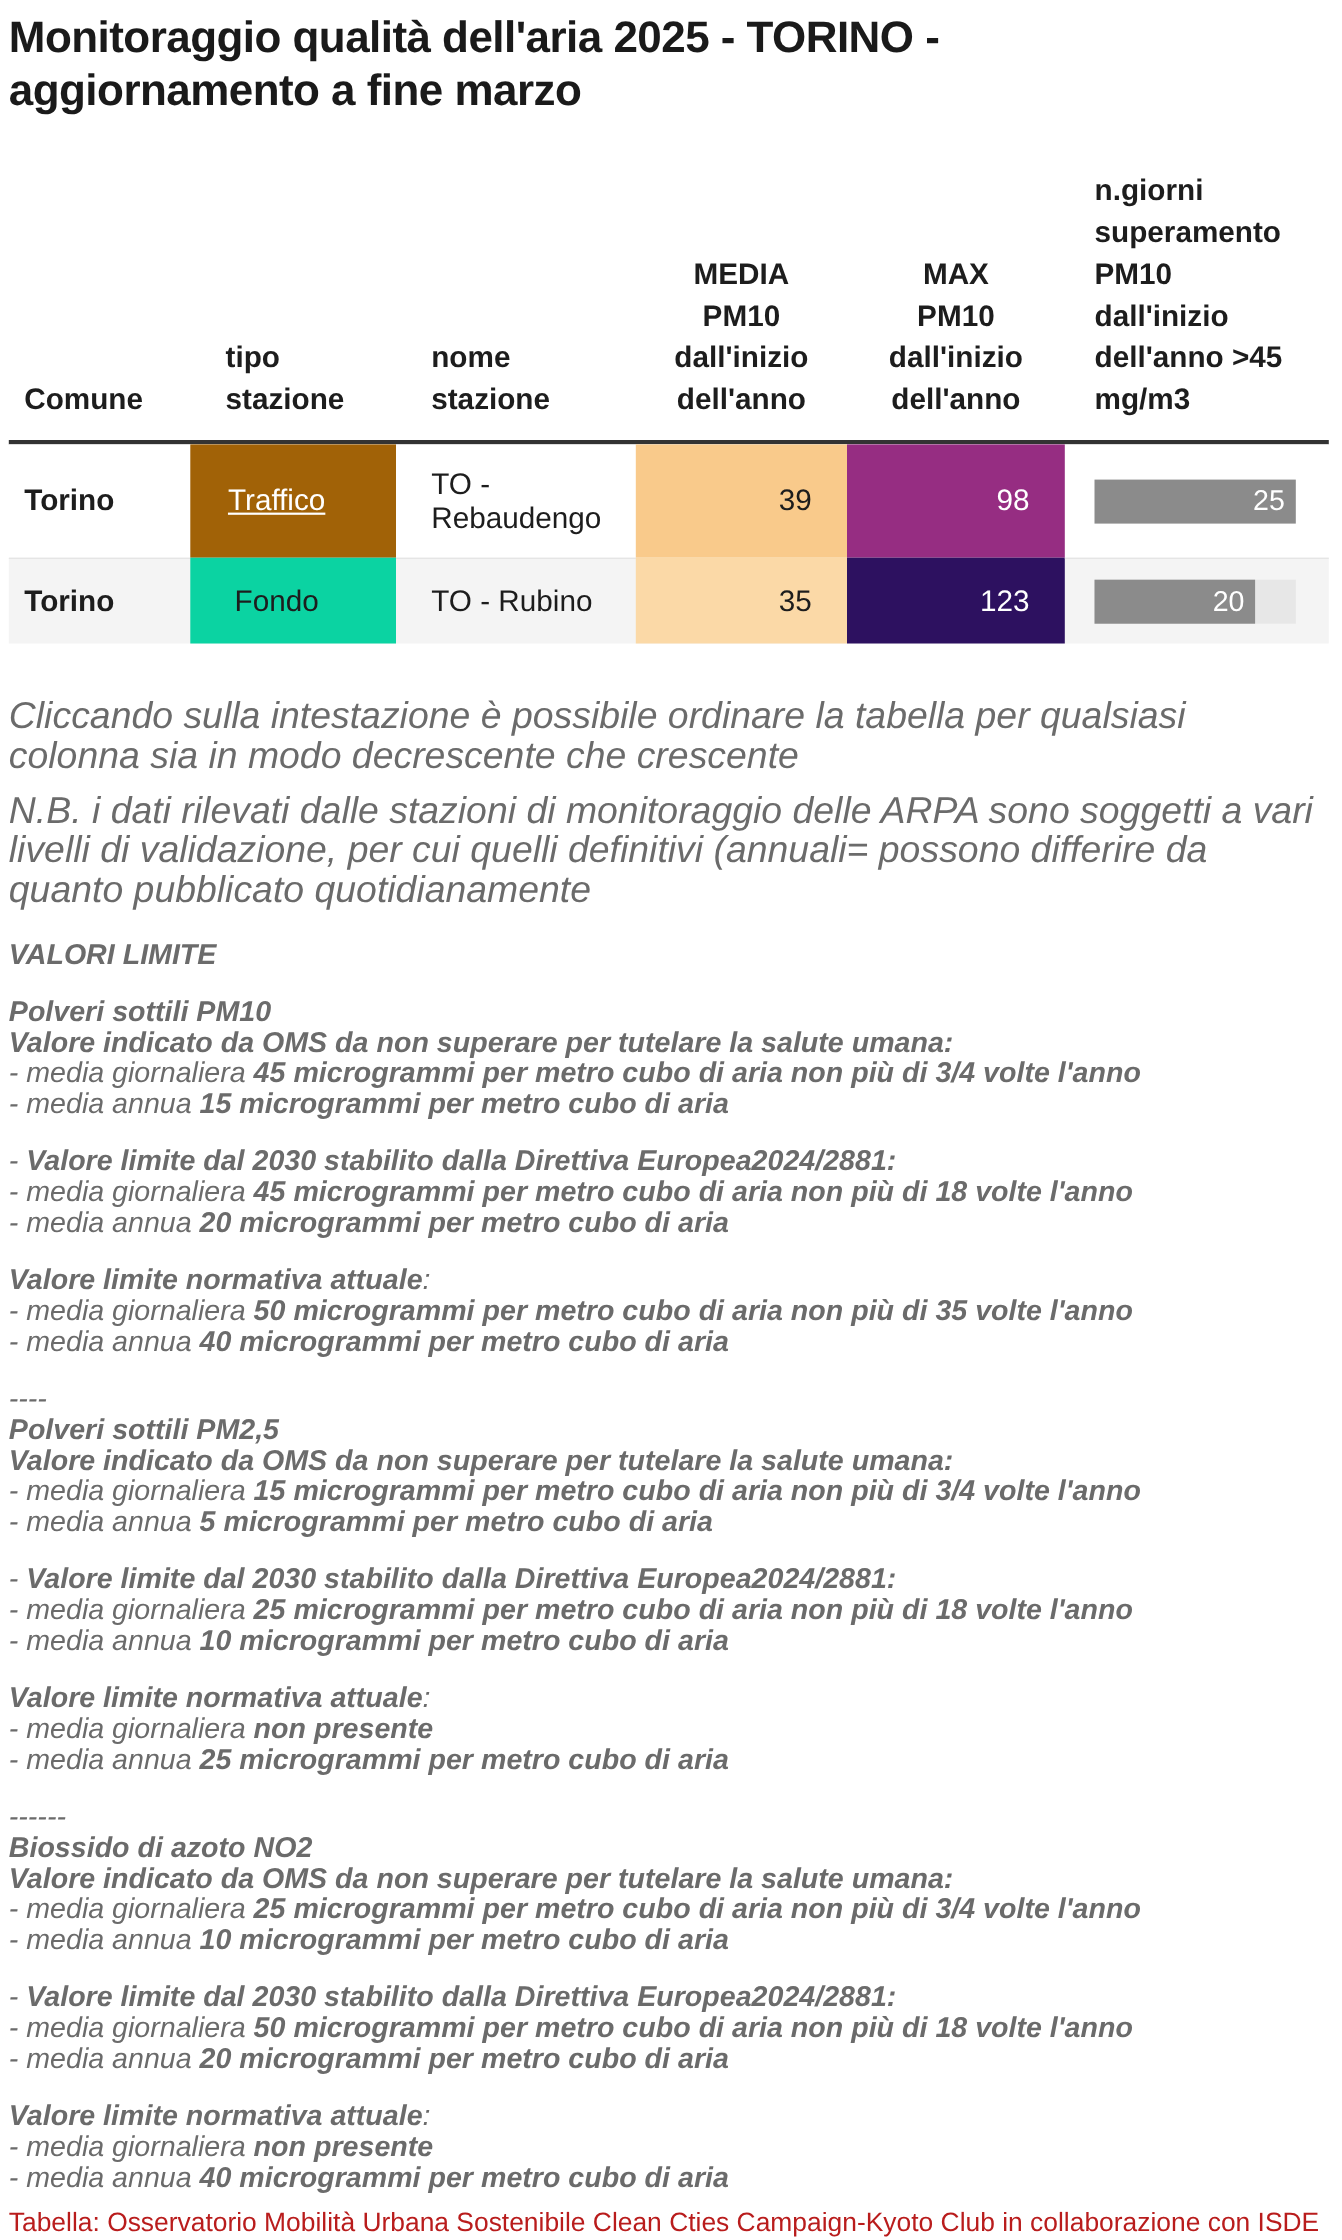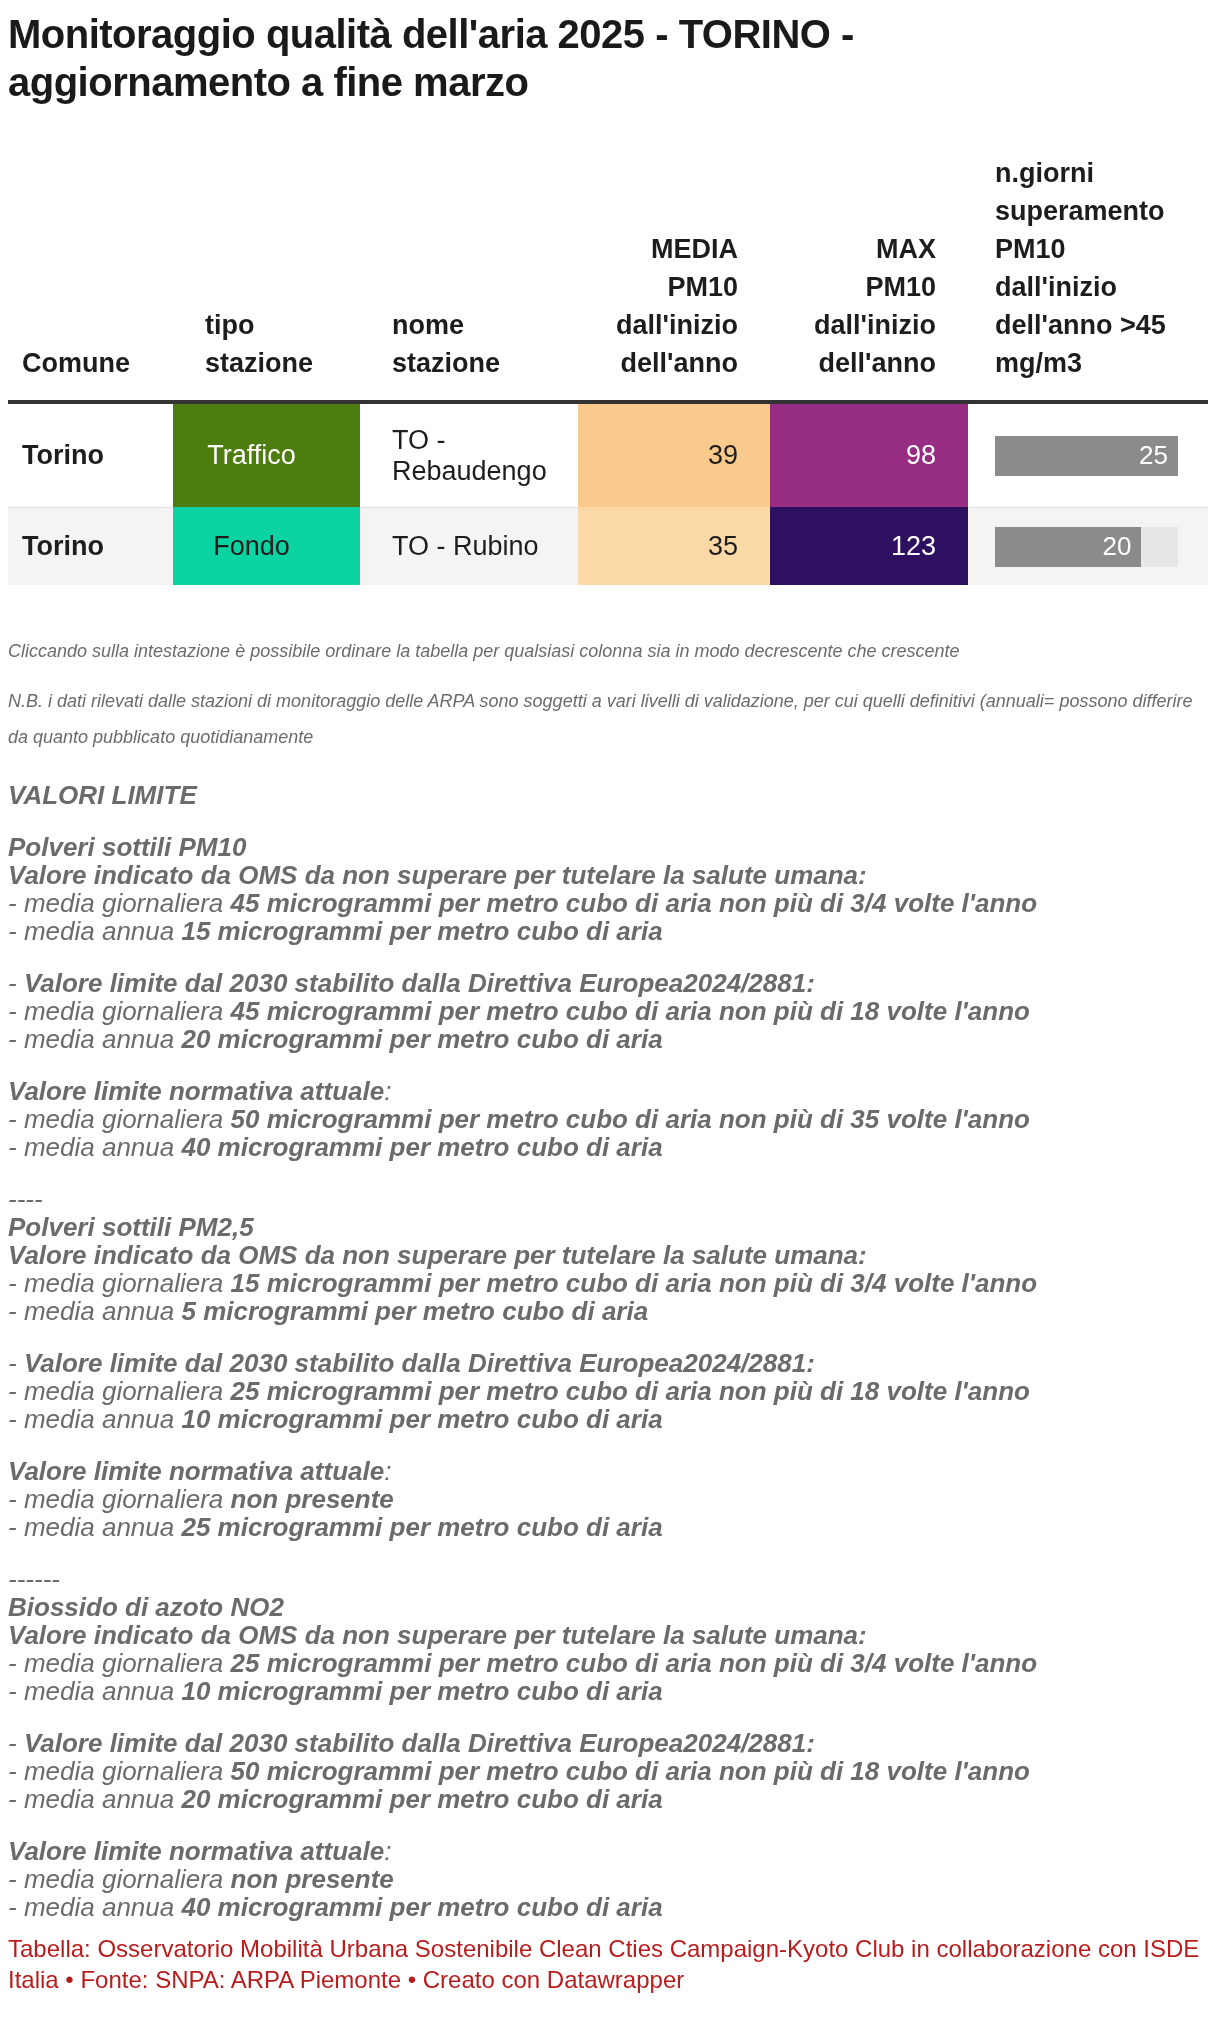--- a/index.html
+++ b/index.html
@@ -6,39 +6,39 @@
   html, body { background: #ffffff; }
   body { font-family: "Liberation Sans", sans-serif; color: #1d1d1d; }
   .page { width: 1208px; height: 2036px; overflow: hidden; padding: 10px 8px 0 8px; background: #fff; }
 
   .title { font-size: 40px; line-height: 48px; font-weight: 700; color: #1a1a1a; max-width: 990px; letter-spacing: -0.5px; }
 
   .table { margin-top: 48px; width: 1204px; }
   .thead, .trow { display: grid; grid-template-columns: 165px 187px 218px 192px 198px 244px; }
   .th { font-weight: 700; font-size: 27px; line-height: 38px; white-space: pre-line; align-self: end; padding: 0 32px 18px 32px; cursor: pointer; }
   .th.c1 { padding-left: 14px; }
-  .th.num { text-align: right; }
+  .th.num { text-align: center; }
   .th.c6 { padding-left: 27px; padding-right: 20px; }
   .rule { height: 4px; background: #333333; width: 1204px; }
 
   .trow { align-items: stretch; }
   .row1 { height: 103px; background: #ffffff; }
   .row2 { height: 78px; background: #f4f4f4; }
   .td { display: flex; align-items: center; font-size: 27px; padding: 0 32px; }
   .td.c1 { padding-left: 14px; font-weight: 700; }
   .td.colored { padding: 0; justify-content: center; padding-right: 30px; }
   .td.num { justify-content: flex-end; }
   .row2 .td.plain { border-top: 1px solid #e2e2e2; }
 
   .td.c6 { padding: 0 34px 0 27px; }
   .bar-track { position: relative; width: 100%; height: 40px; background: #e7e7e7; }
   .row1 .bar-track { background: transparent; }
   .bar-fill { height: 40px; background: #8b8b8b; display: flex; align-items: center; justify-content: flex-end; padding-right: 10px; color: #ffffff; font-size: 26px; }
 
-  .notes { margin-top: 48px; font-style: italic; color: #6b6b6b; font-size: 18px; line-height: 36px; max-width: 1190px; }
+  .notes { margin-top: 48px; font-style: italic; color: #6b6b6b; font-size: 34px; line-height: 36px; max-width: 1190px; }
   .note + .note { margin-top: 14px; }
 
   .limits { margin-top: 26px; font-style: italic; color: #6b6b6b; font-size: 26px; }
   .limits-title { font-weight: 700; line-height: 28px; }
   .limit-line { line-height: 28px; }
   .limit-line.blank { height: 24px; line-height: 24px; }
   .limit-line .b { font-weight: 700; }
 
   .footer { margin-top: 12px; color: #b91c1c; font-size: 24px; line-height: 31px; max-width: 1195px; font-style: normal; }
 </style>
@@ -69,21 +69,21 @@
 PM10
 dall'inizio
 dell'anno &gt;45
 mg/m3</div>
     </div>
 
     <div class="rule"></div>
 
     <div class="trow row1">
       <div class="td c1 plain">Torino</div>
-      <div class="td colored" style="background-color: #4d7c0f; color: rgb(255, 255, 255);">Traffico</div>
+      <div class="td colored" style="background-color: #a16207; color: rgb(255, 255, 255); text-decoration: underline;">Traffico</div>
       <div class="td plain" style="white-space: pre-line;">TO -
 Rebaudengo</div>
       <div class="td num" style="background-color: rgb(249, 202, 139);">39</div>
       <div class="td num" style="color: rgb(255, 255, 255); background-color: rgb(150, 45, 130);">98</div>
       <div class="td c6 plain">
         <div class="bar-track">
           <div class="bar-fill" style="width: 100%;">
             <span>25</span>
           </div>
         </div>

